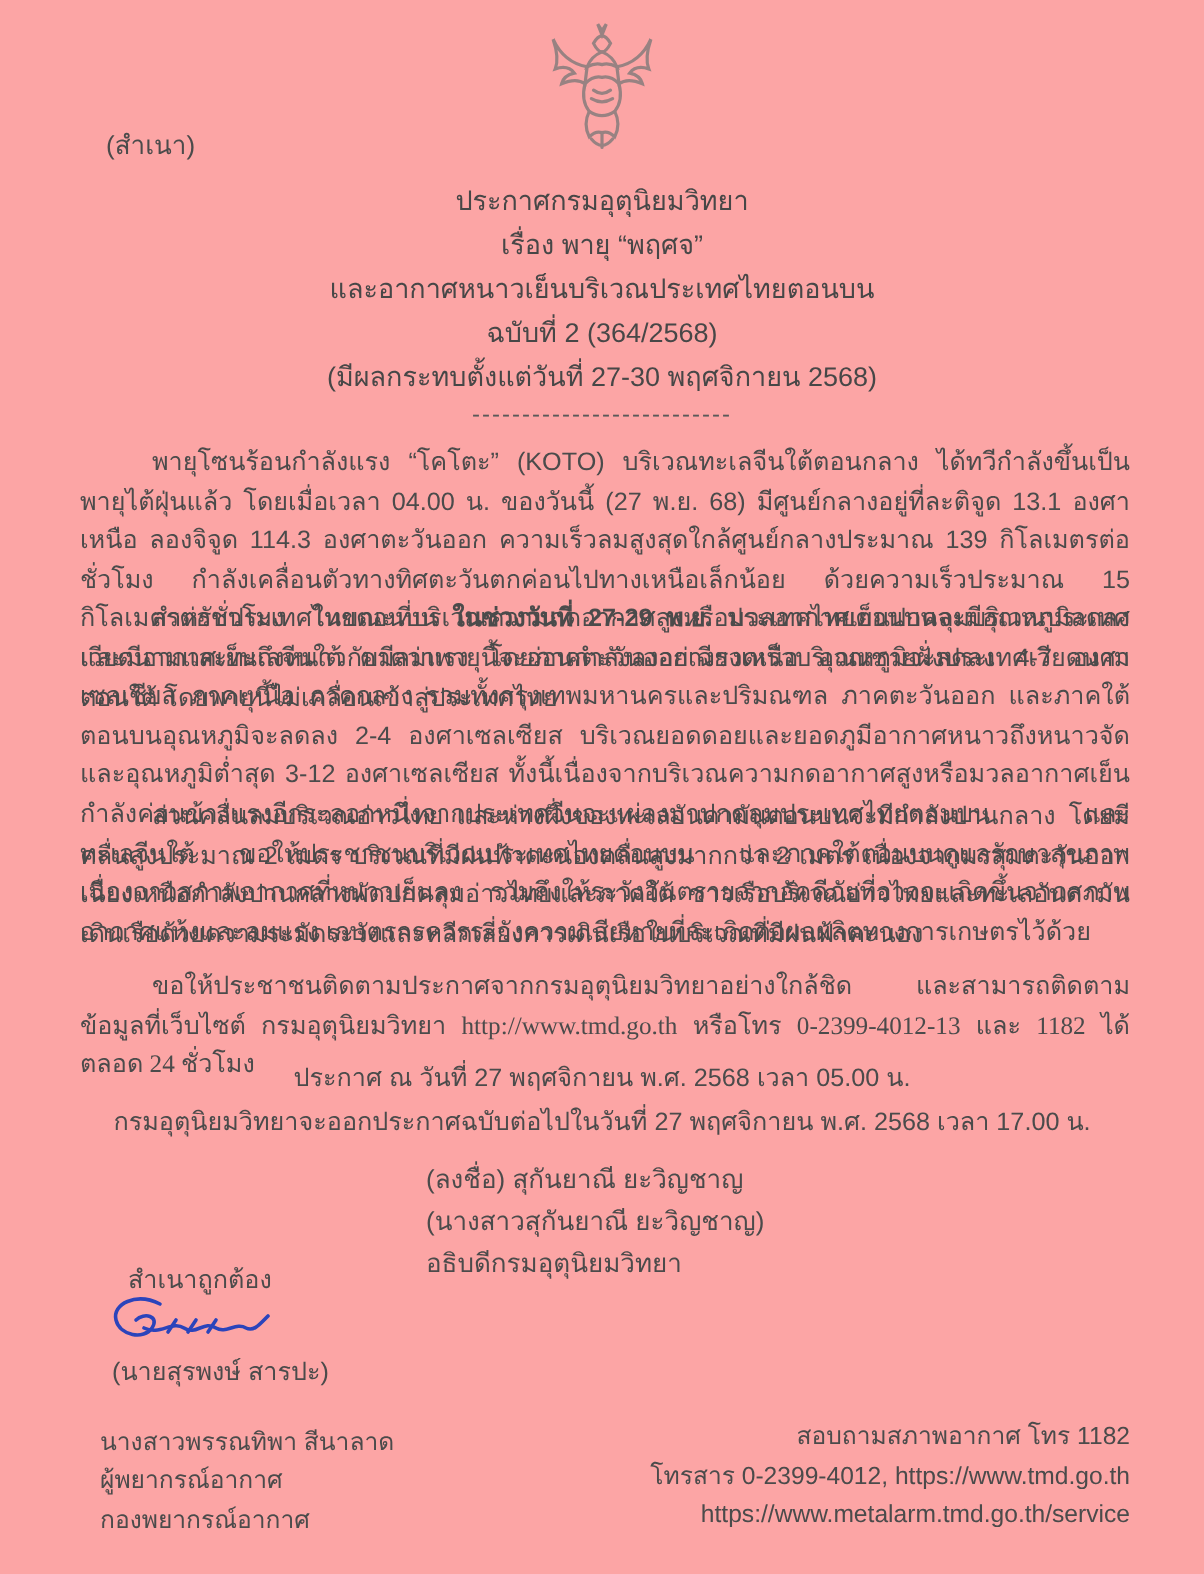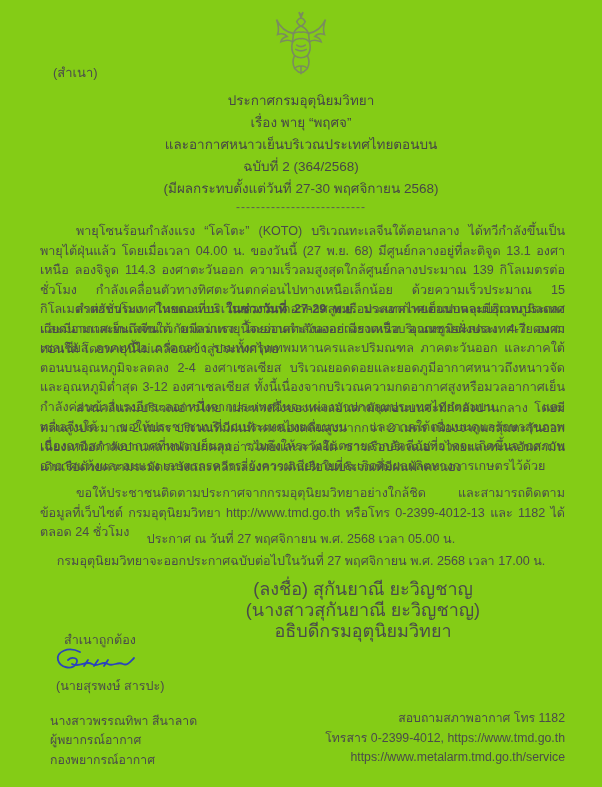--- a/index.html
+++ b/index.html
@@ -1,37 +1,37 @@
 <!DOCTYPE html>
 <html><head>
 <meta charset="utf-8">
 <style>
   html,body{margin:0;padding:0;background:#ffffff;}
   .page{
     position:relative;
     width:602px;height:787px;
-    background:#84cc16;
+    background:#fca5a5;
     font-family:"Liberation Sans","DejaVu Sans",sans-serif;
     color:#4b4b4b;
     overflow:hidden;
   }
   .copy-tag{position:absolute;left:53px;top:62px;font-size:13px;}
   .emblem{position:absolute;top:10px;left:50%;transform:translateX(-50%);width:64px;height:68px;opacity:.75;}
   .title-block{position:absolute;top:90px;left:0;right:0;text-align:center;font-weight:normal;font-size:13.5px;line-height:22px;color:#474747;}
   .separator{position:absolute;top:200px;left:0;right:0;text-align:center;font-size:12px;letter-spacing:1px;color:#5a5a5a;}
   .para{position:absolute;left:40px;right:37px;margin:0;font-size:12.6px;line-height:19.6px;text-align:justify;text-indent:36px;}
   .p1{top:222px;}
   .p2{top:300px;}
   .p3{top:399px;}
-  .p4{top:484px;}
+  .p4{top:484px;font-family:Liberation Serif, serif;}
   .bold{font-weight:bold;}
   .center-line{position:absolute;left:0;right:0;text-align:center;font-size:12.6px;}
   .issue1{top:529px;}
   .issue2{top:551px;}
-  .signer-block{position:absolute;top:579px;left:213px;width:300px;text-align:center;font-size:18px;line-height:21px;}
+  .signer-block{position:absolute;top:579px;left:213px;width:300px;font-size:13px;line-height:21px;}
   .certify-label{position:absolute;left:64px;top:630px;font-size:12.6px;}
   .signature-svg{position:absolute;left:50px;top:644px;width:90px;height:36px;}
   .certify-name{position:absolute;left:56px;top:676px;font-size:12.6px;}
   .certify-pos{position:absolute;left:56px;top:693px;font-size:12.6px;}
   .footer-left{position:absolute;left:50px;top:712px;font-size:12.3px;line-height:19.3px;}
   .footer-right{position:absolute;right:37px;top:709px;font-size:12.3px;line-height:19.5px;text-align:right;margin-left:46px;}
 </style>
 </head>
 <body>
 

